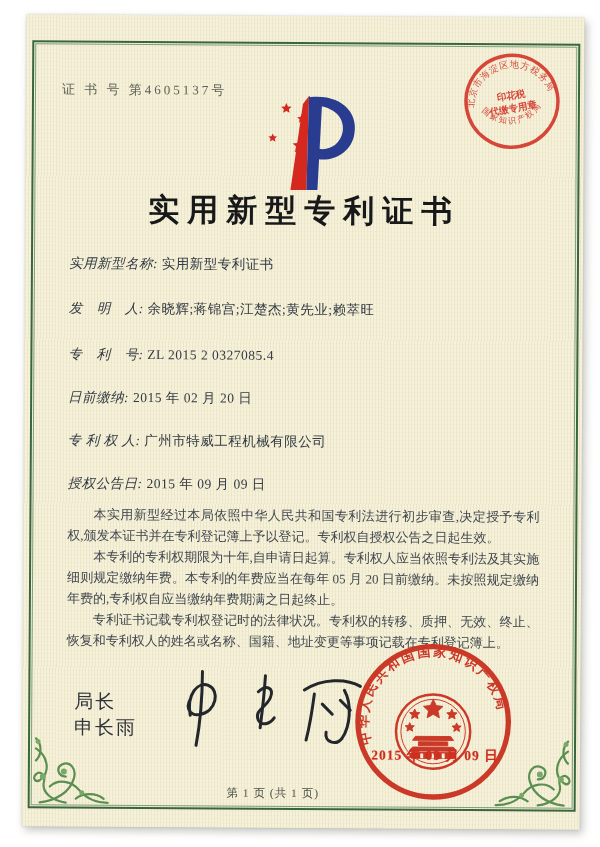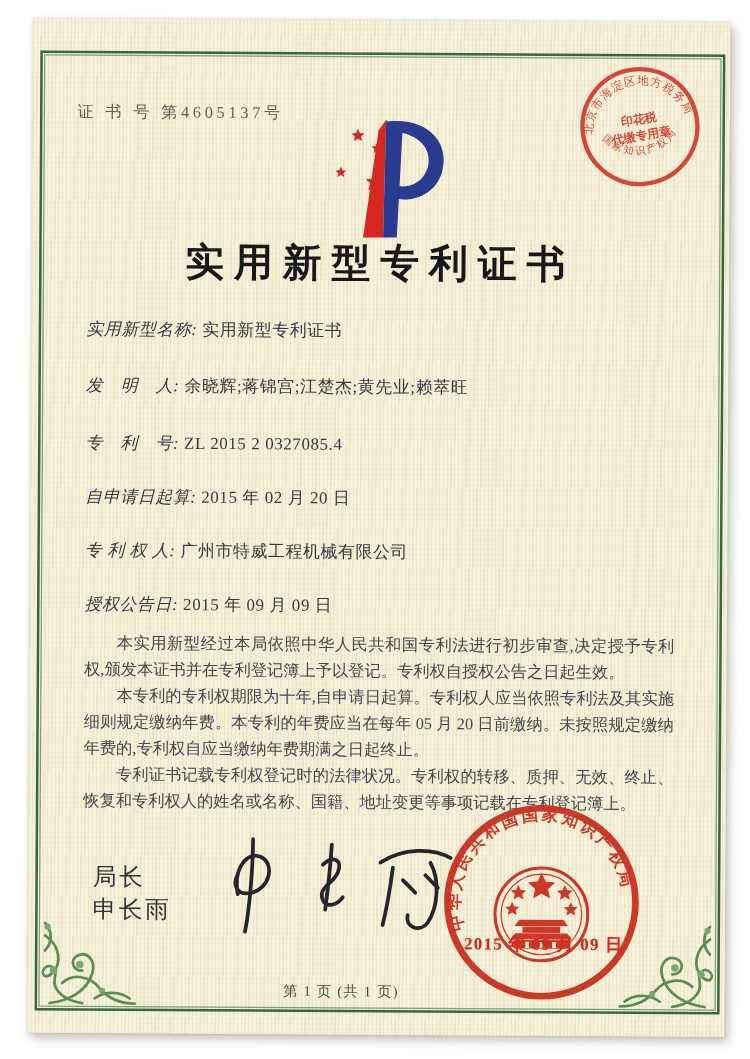--- a/index.html
+++ b/index.html
@@ -100,21 +100,21 @@
       </div>
       <div class="field f2">
         <span class="lbl">发　明　人:</span>
         <span class="val">余晓辉;蒋锦宫;江楚杰;黄先业;赖萃旺</span>
       </div>
       <div class="field f3">
         <span class="lbl">专　利　号:</span>
         <span class="val">ZL 2015 2 0327085.4</span>
       </div>
       <div class="field f4">
-        <span class="lbl">自申请日起算:</span>
+        <span class="lbl">日前缴纳:</span>
         <span class="val">2015 年 02 月 20 日</span>
       </div>
       <div class="field f5">
         <span class="lbl">专 利 权 人:</span>
         <span class="val">广州市特威工程机械有限公司</span>
       </div>
       <div class="field f6">
         <span class="lbl">授权公告日:</span>
         <span class="val">2015 年 09 月 09 日</span>
       </div>

